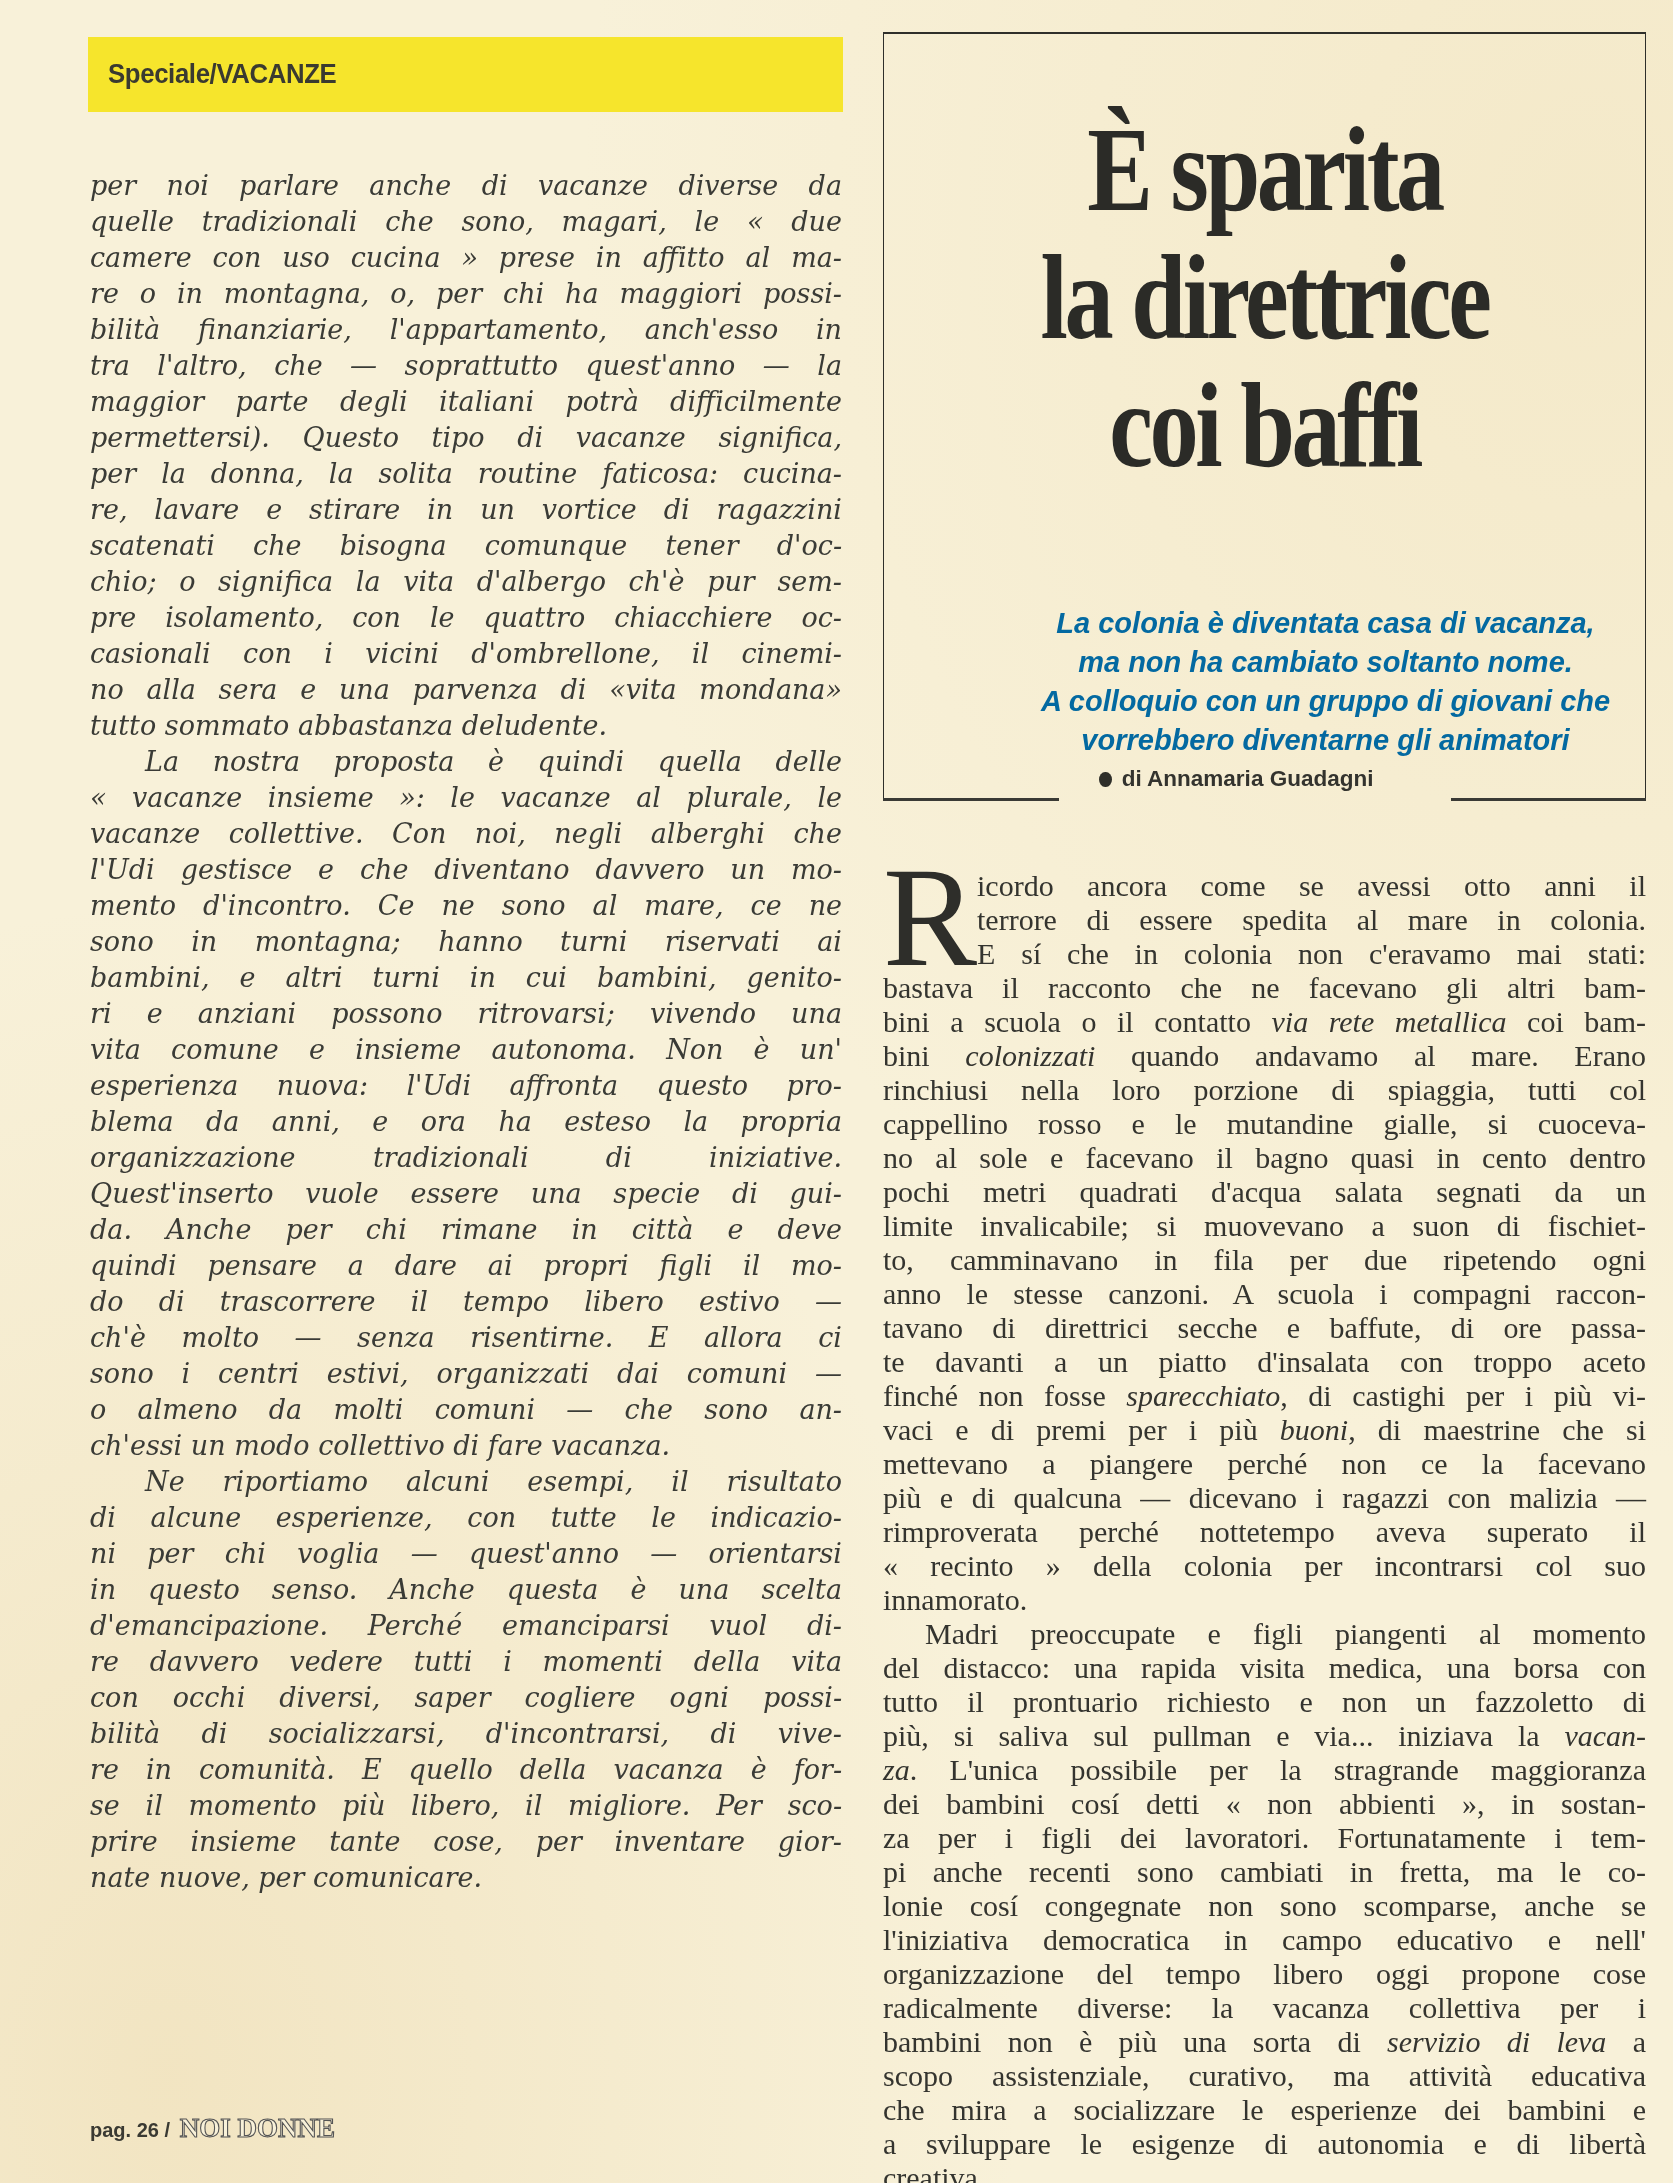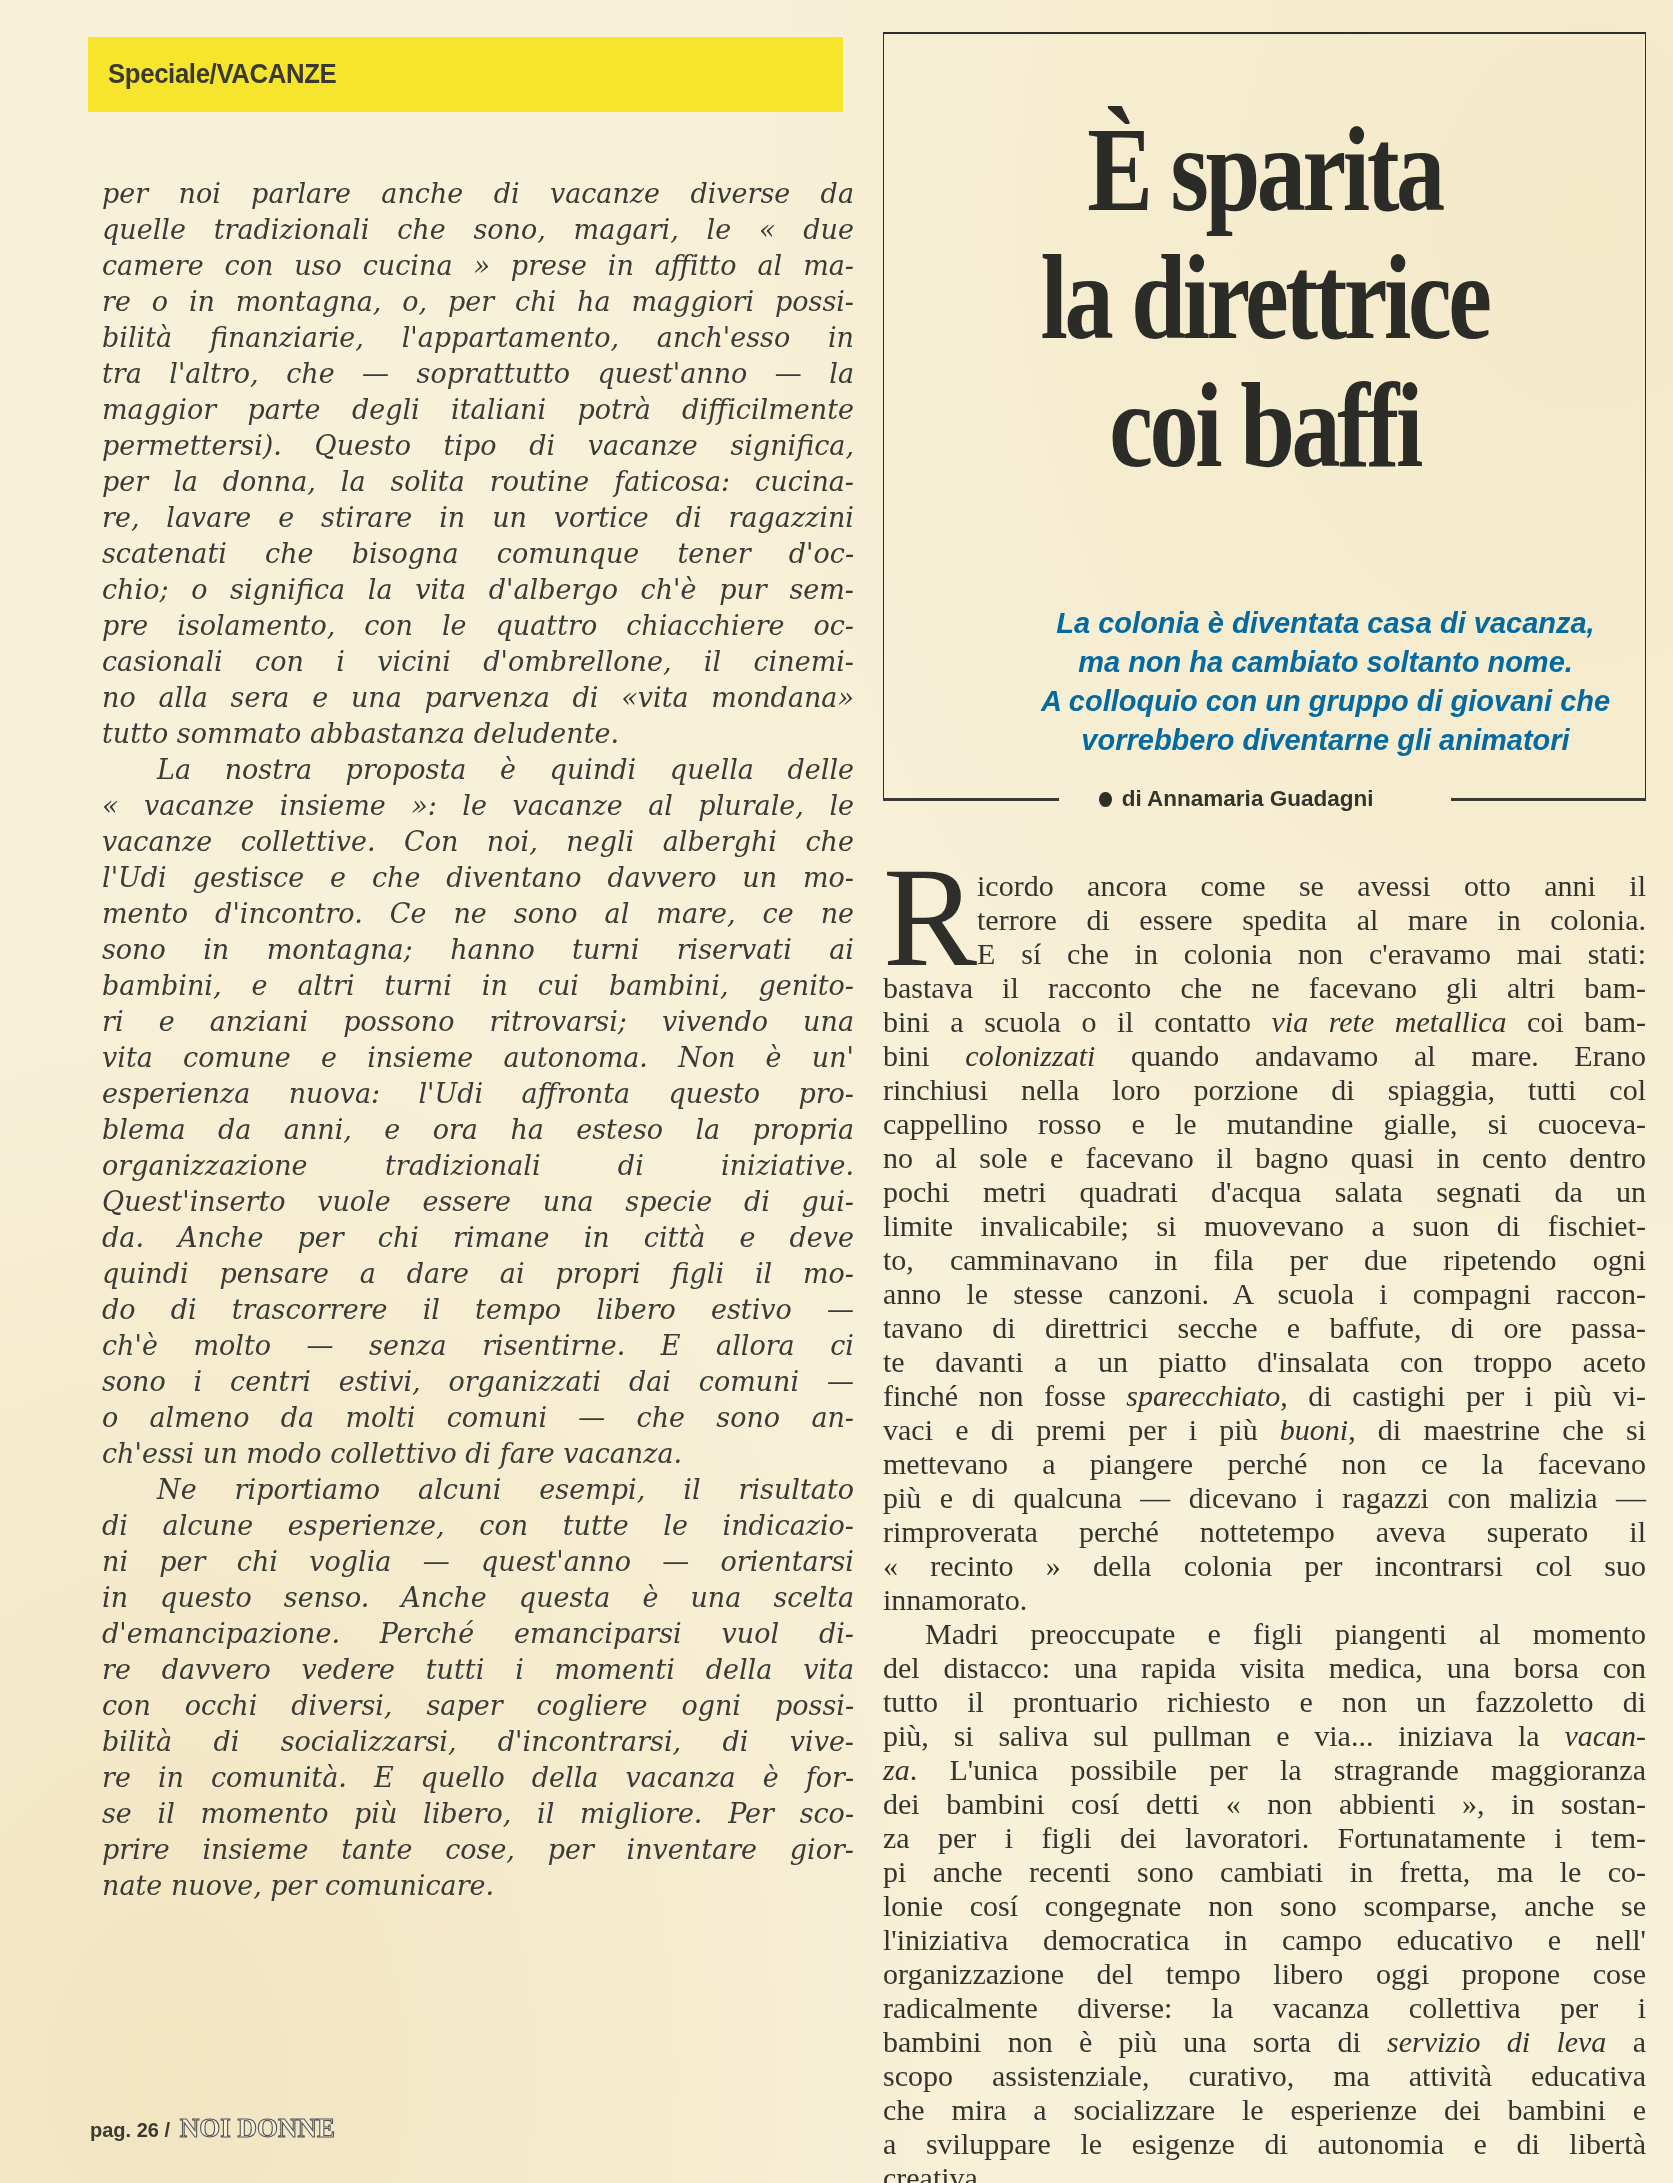--- a/index.html
+++ b/index.html
@@ -13,23 +13,23 @@
   .band {
     position:absolute; left:88px; top:37px; width:755px; height:75px;
     background:#f6e52c;
   }
   .band-label {
     position:absolute; left:108px; top:42px; height:63px; line-height:63px;
     font-family:"Liberation Sans", sans-serif; font-weight:bold; font-size:28px;
     color:#3a3a30; letter-spacing:-0.4px; transform:scaleX(0.92); transform-origin:left center;
   }
   .left-col {
-    position:absolute; left:90px; top:176px; width:752px;
+    position:absolute; left:90px; top:168px; width:752px;
     font-family:"DejaVu Serif", serif; font-style:italic; font-size:27px;
-    line-height:36px; color:#3a3b36; text-align:justify;margin-left:12px;
+    line-height:36px; color:#3a3b36; text-align:justify;
   }
   .left-col .line { display:block; white-space:nowrap; text-align-last:justify; height:36px; }
   .left-col .line.last { text-align-last:left; }
   .left-col .line.indent { padding-left:55px; }
   .box {
     position:absolute; left:883px; top:32px; width:763px; height:766px;
     border-top:2.1px solid #2f2f2a; border-left:1.4px solid #2f2f2a; border-right:1.4px solid #2f2f2a;
     box-sizing:border-box;
   }
   .headline {
@@ -41,21 +41,21 @@
   .deck {
     position:absolute; left:883px; top:604px; width:885px; text-align:center;
     font-family:"Liberation Sans", sans-serif; font-style:italic; font-weight:bold;
     font-size:29px; line-height:39px; color:#0369a1;
   }
   .deck .dl { display:block; }
   .rule { position:absolute; height:2.8px; background:#3a3a35; top:798px; }
   .rule.l { left:883px; width:176px; }
   .rule.r { left:1451px; width:195px; }
   .byline {
-    position:absolute; left:1099px; top:783px; height:31px; line-height:31px;
+    position:absolute; left:1099px; top:763px; height:31px; line-height:31px;
     font-family:"Liberation Sans", sans-serif; font-weight:bold; font-size:22.5px; color:#33332e;
   }
   .byline .dot { display:inline-block; width:12.7px; height:15.5px; border-radius:50%; background:#2f2f2a; margin-right:10px; vertical-align:-1.4px; }
   .right-col {
     position:absolute; left:883px; top:869px; width:763px;
     font-family:"Liberation Serif", serif; font-size:30px; line-height:34px;
     color:#34342f;
   }
   .right-col .line { display:block; white-space:nowrap; text-align:justify; text-align-last:justify; height:34px; }
   .right-col .line.last { text-align-last:left; }

